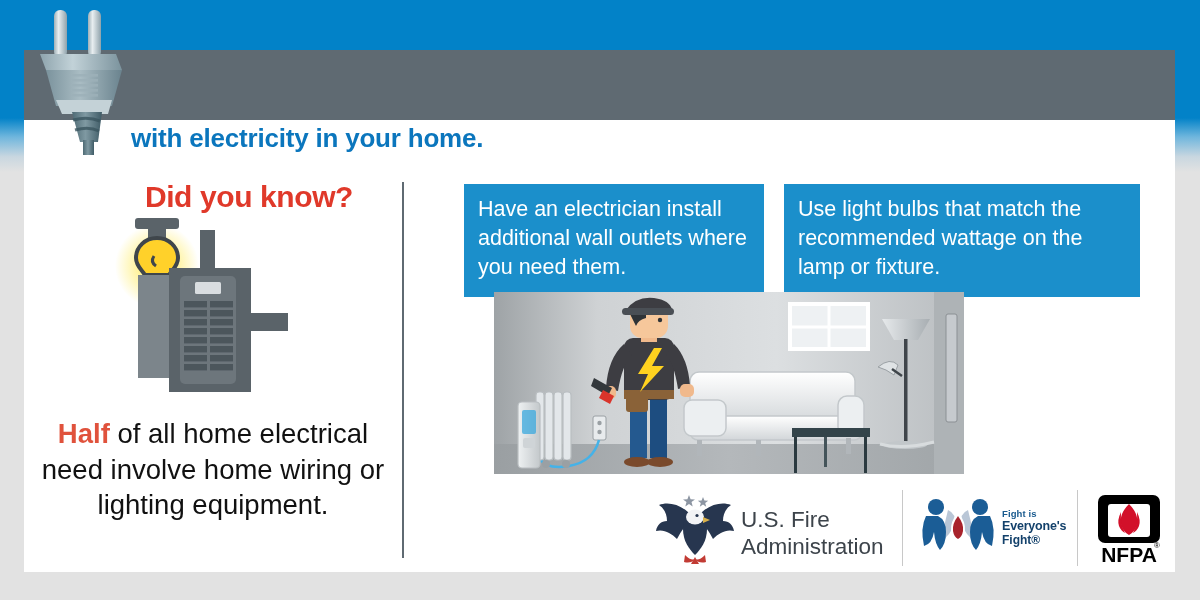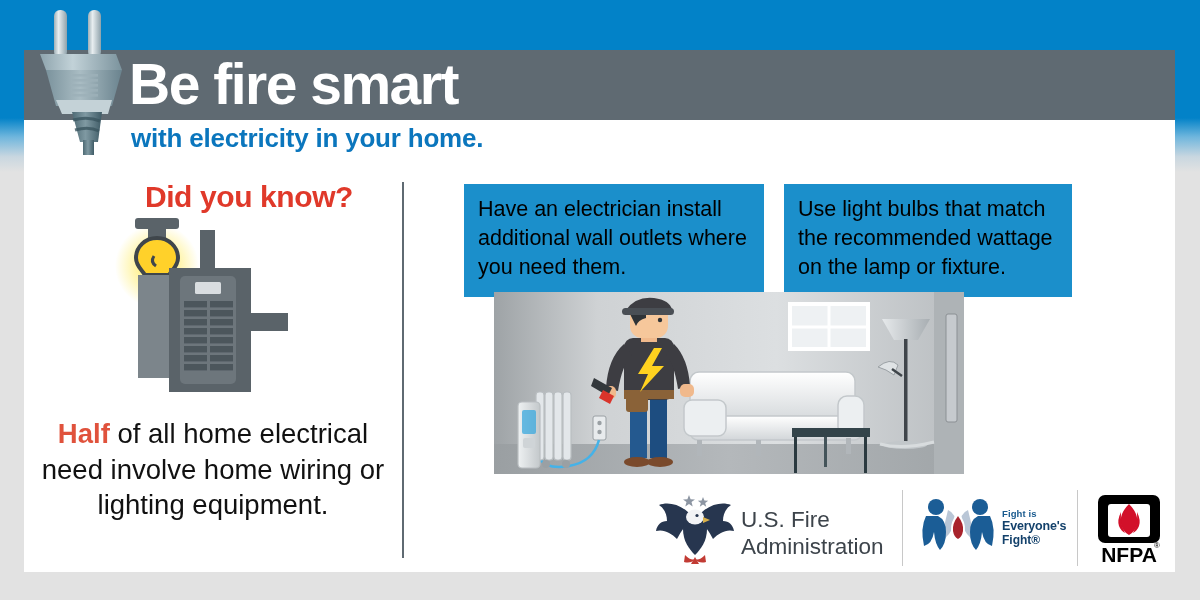--- a/index.html
+++ b/index.html
@@ -119,28 +119,28 @@
   }
   .left-stat .hl {
     font-weight: bold;
     color: #e0523c;
   }
 
   
   .bubble {
     position: absolute;
     background: #1b8fcb;
-    color: #000000;
+    color: #ffffff;
     font-size: 21.5px;
     line-height: 29px;
     padding: 11px 8px 12px 14px;
     box-sizing: border-box;
   }
   .bubble-1 { left: 464px; top: 184px; width: 300px; height: 113px; }
-  .bubble-2 { left: 784px; top: 184px; width: 288px; height: 113px; }
+  .bubble-2 { left: 784px; top: 184px; width: 356px; height: 113px; }
   .bubble-tail {
     position: absolute;
     width: 0; height: 0;
     border-left: 17px solid transparent;
     border-right: 17px solid transparent;
     border-top: 21px solid #1b8fcb;
   }
   .tail-1 { left: 592px; top: 296px; }
   .tail-2 { left: 908px; top: 296px; }
 
@@ -270,21 +270,20 @@
 
     <path d="M40 110 L70 110 L66 140 L48 140 Z" fill="url(#cordG)"></path>
     <g stroke="#3a555f" stroke-width="3" fill="none" opacity="0.8">
       <path d="M41 118 Q56 114 68 119"></path>
       <path d="M43 128 Q57 124 67 129"></path>
     </g>
 
     <rect x="51" y="138" width="11" height="18" fill="url(#cordG)"></rect>
   </svg>
 
-  <div class="main-title">Be fire smart</div>
   <div class="sub-title">with electricity in your home.</div>
 
   <div class="content-card"></div>
   <div class="col-divider"></div>
 
   <div class="did-you-know">Did you know?</div>
 
   <svg class="panel-art" viewBox="0 0 190 190">
     <defs>
       <radialGradient id="glowG" cx="50%" cy="50%" r="50%">

